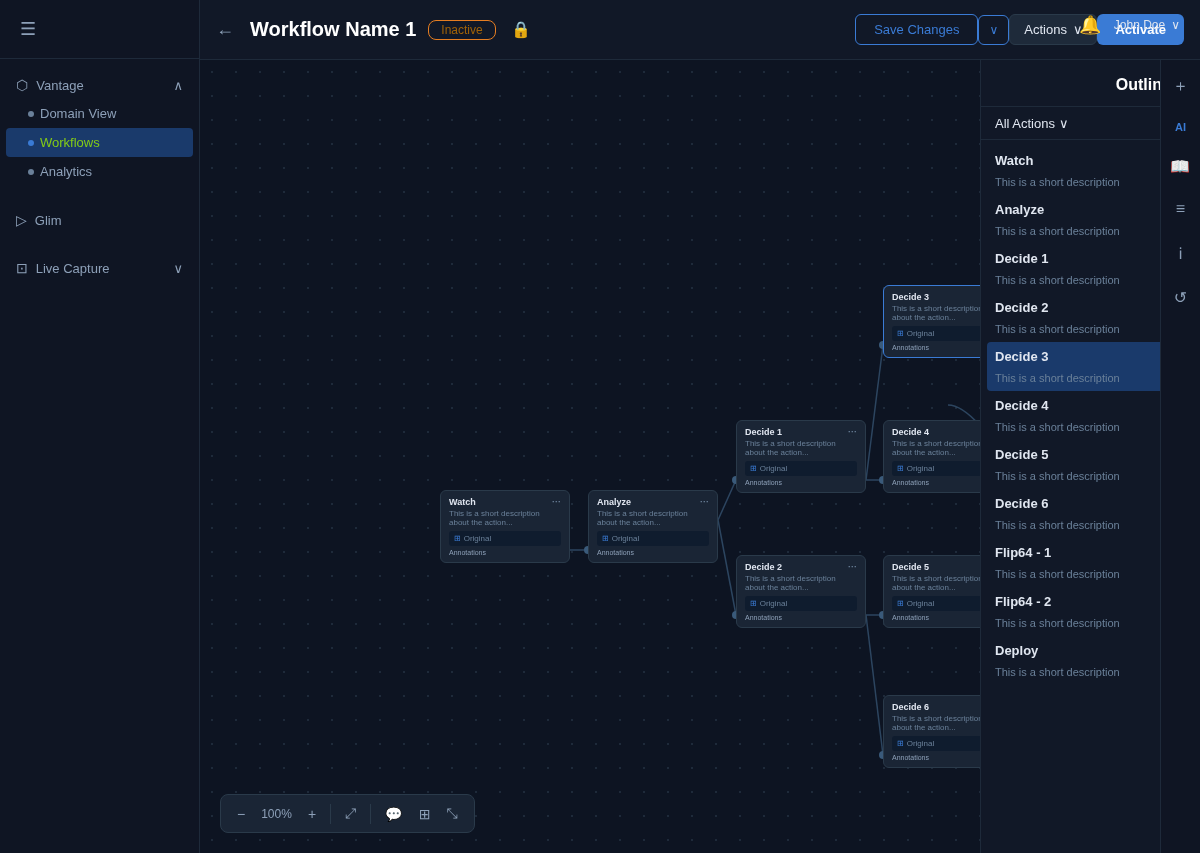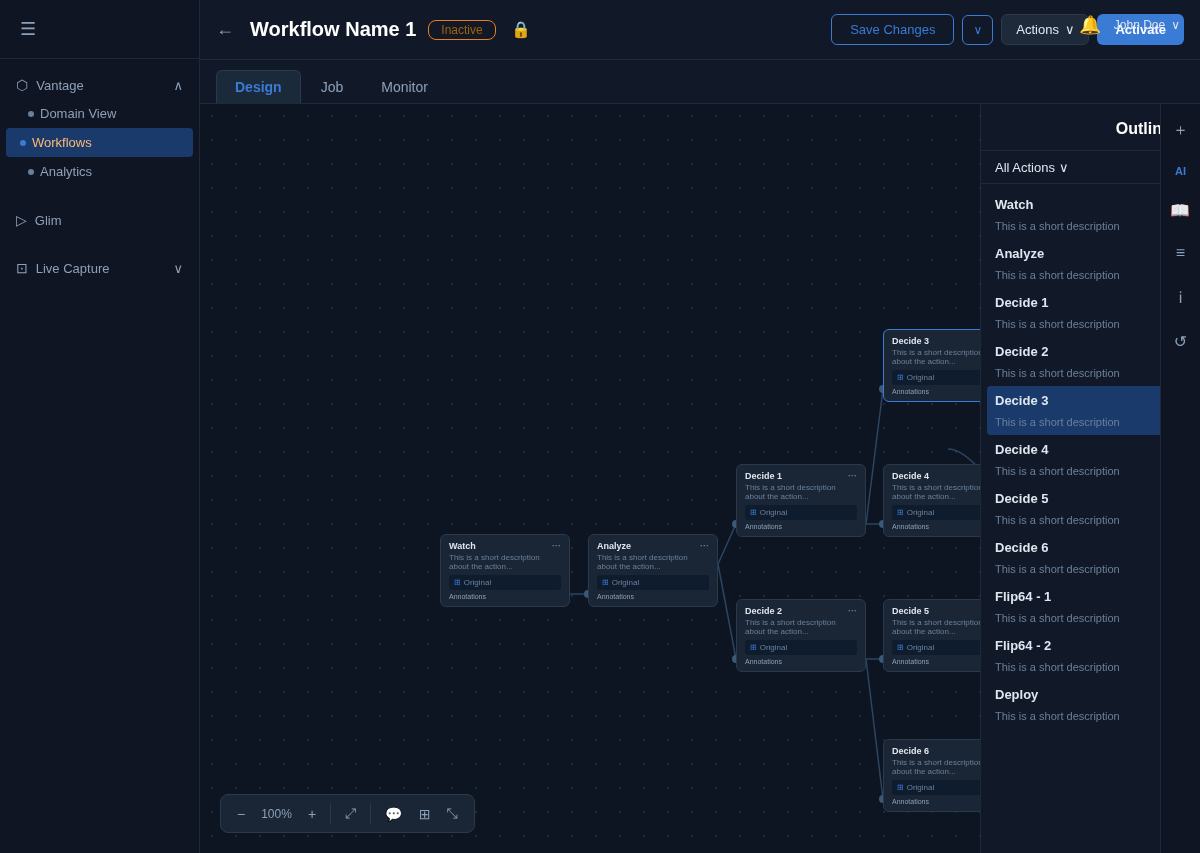--- a/index.html
+++ b/index.html
@@ -25,21 +25,21 @@
     .sidebar-section { padding: 8px 0; }
     .sidebar-item {
       padding: 7px 16px 7px 28px;
       font-size: 13px;
       color: #8da0b8;
       cursor: pointer;
       display: flex;
       align-items: center;
       gap: 6px;
     }
-    .sidebar-item.active { background: #1a3a6b; color: #fdba74; border-radius: 4px; margin: 0 6px; padding-left: 14px; }
+    .sidebar-item.active { background: #1a3a6b; color: #84cc16; border-radius: 4px; margin: 0 6px; padding-left: 22px; }
     .sidebar-group {
       padding: 10px 16px 6px;
       font-size: 13px;
       color: #8da0b8;
       display: flex;
       align-items: center;
       justify-content: space-between;
       cursor: pointer;
     }
     .sidebar-group-label { display: flex; align-items: center; gap: 8px; }
@@ -63,21 +63,21 @@
     .badge-inactive {
       background: transparent;
       border: 1.5px solid #e67e22;
       color: #a16207;
       border-radius: 8px;
       padding: 2px 12px;
       font-size: 12px;
       font-weight: 400;
     }
     .lock-icon { color: #8da0b8; font-size: 16px; margin-left: 4px; }
-    .topbar-right { margin-left: auto; display: flex; align-items: center; gap: 8px; }
+    .topbar-right { margin-left: auto; display: flex; align-items: center; }
     .btn-save {
       background: transparent;
       border: 1px solid #3a7bd5;
       color: #3a7bd5;
       padding: 7px 18px;
       border-radius: 6px;
       font-size: 13px;
       cursor: pointer;
       font-weight: 500;
     }
@@ -347,31 +347,20 @@
       <button class="btn-save">Save Changes</button>
       <button class="btn-dropdown">∨</button>
       <button class="btn-actions">
         <span>Actions</span>
         <span>∨</span>
       </button>
       <button class="btn-activate">Activate</button>
     </div>
   </div>
 
-  <div id="tabs">
-    <div class="tab active">
-      <span>Design</span>
-    </div>
-    <div class="tab">
-      <span>Job</span>
-    </div>
-    <div class="tab">
-      <span>Monitor</span>
-    </div>
-  </div>
 
   <div id="canvas-area">
 
     <svg id="svg-canvas">
 
       <g stroke="#3a5a7a" stroke-width="1.5" fill="none" opacity="0.7">
 
         <path d="M370,490 L388,490"></path>
 
         <path d="M518,460 L536,420"></path>

